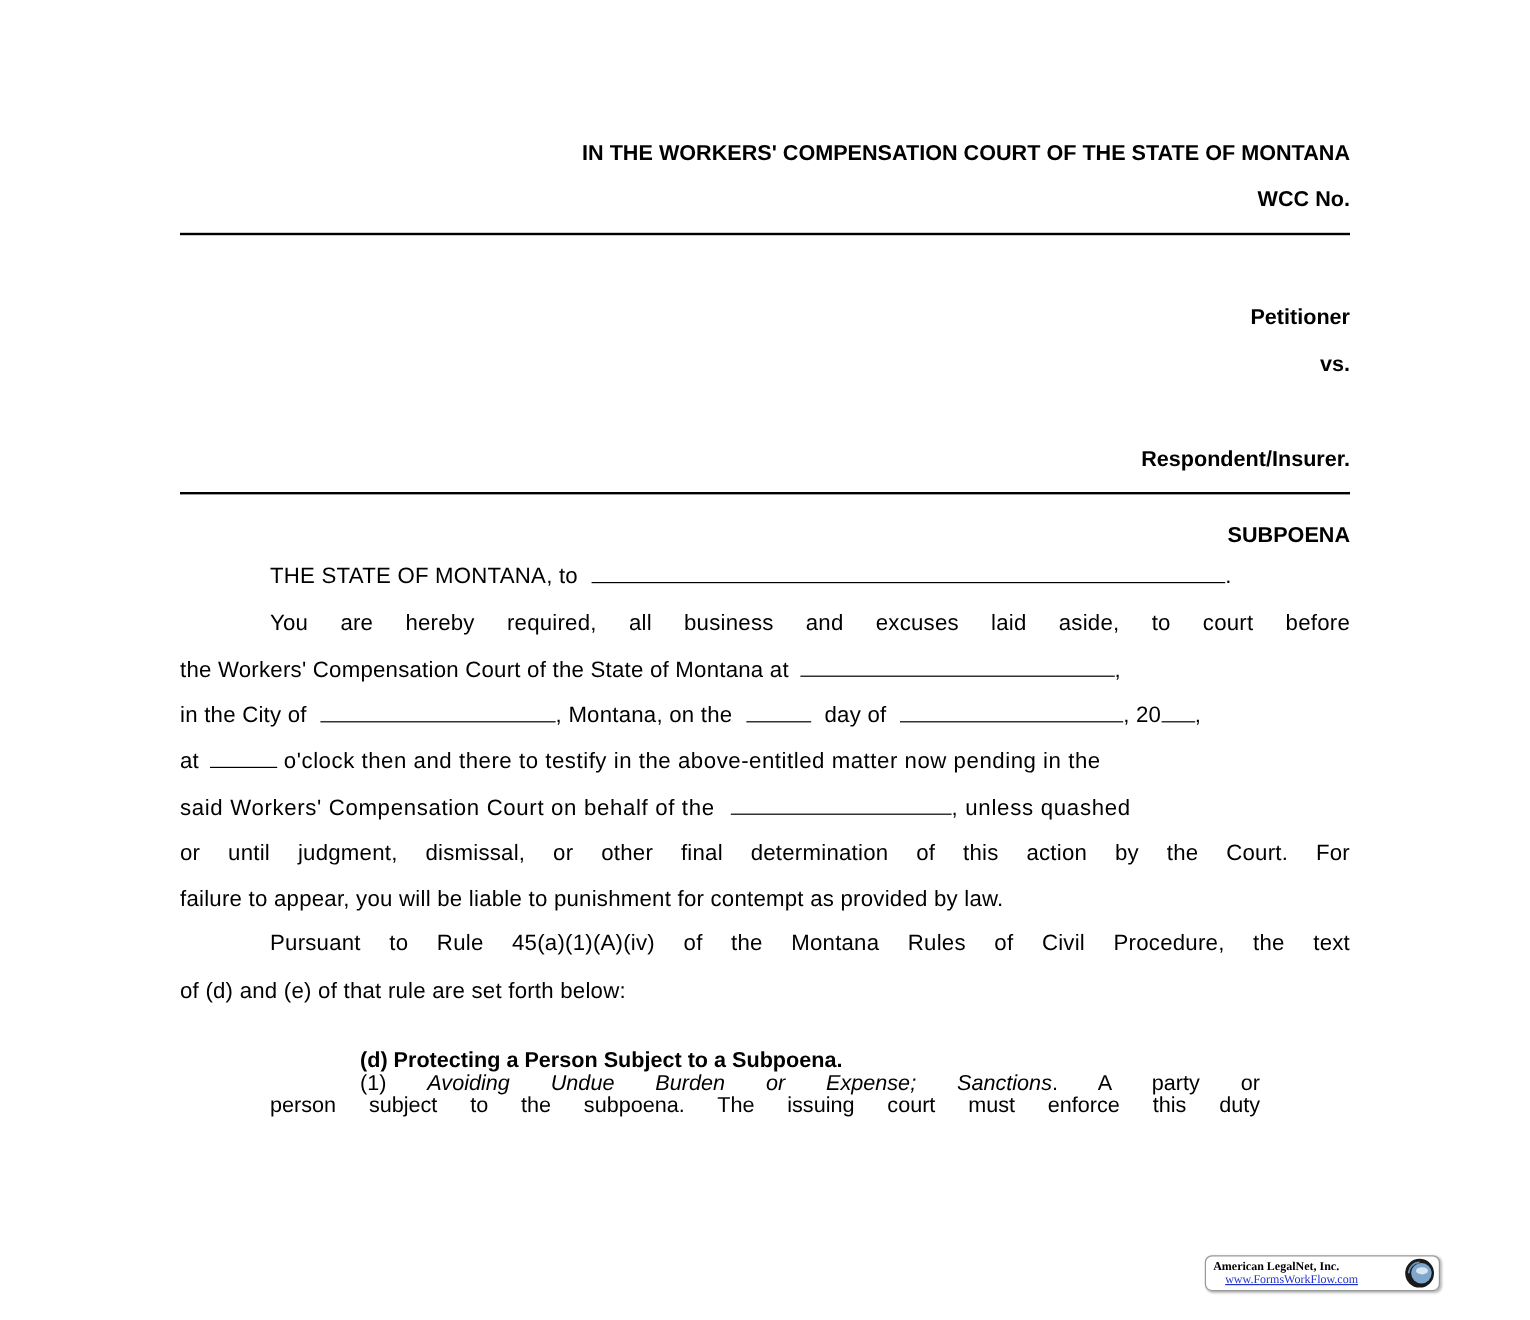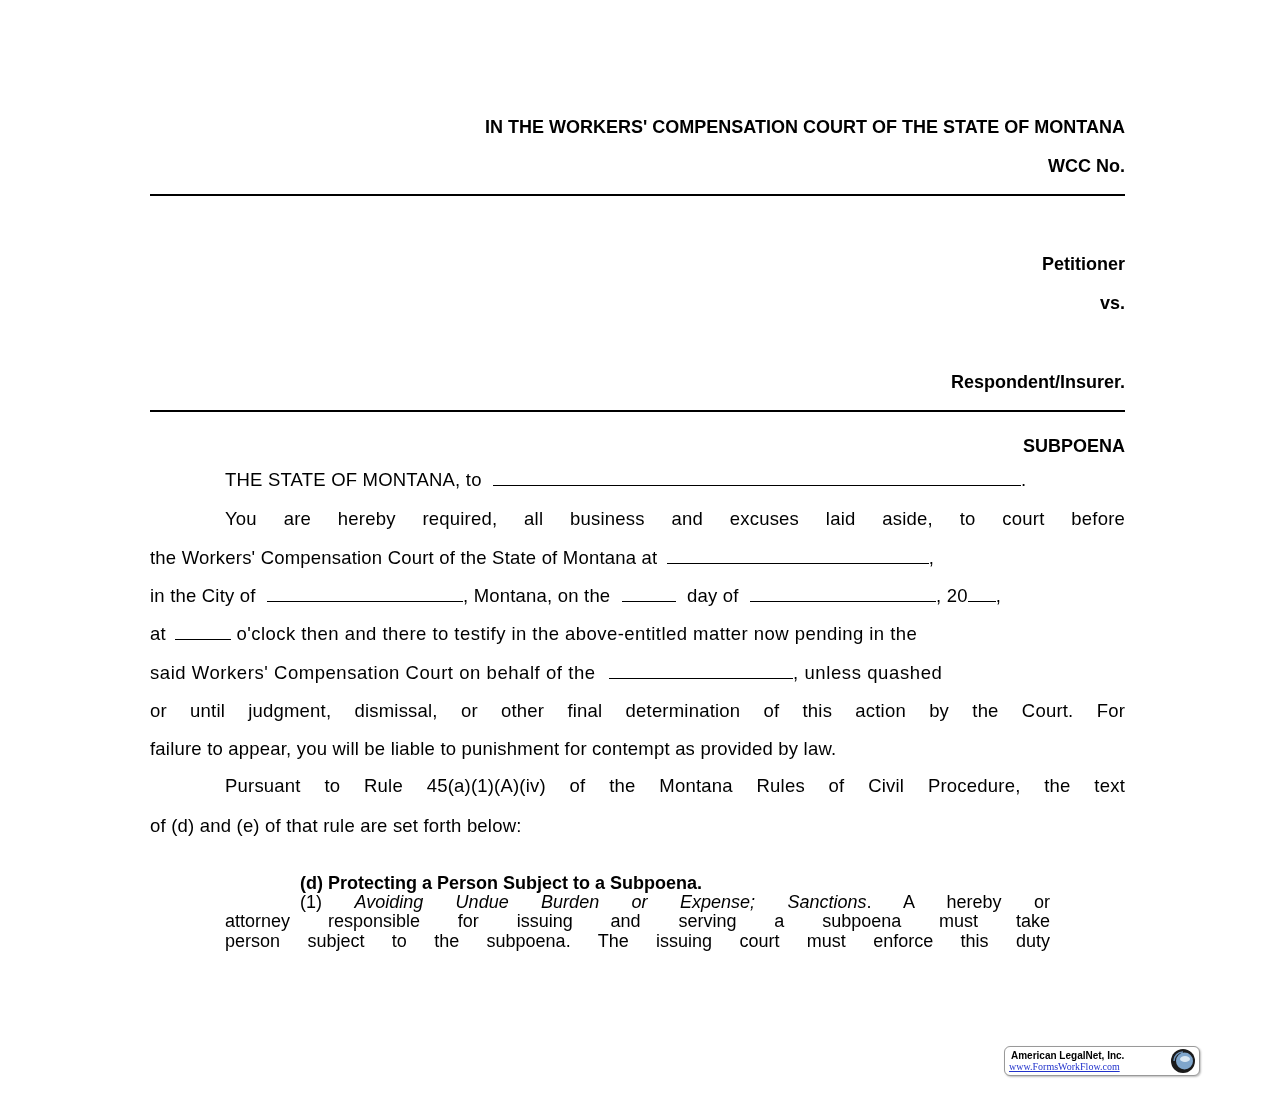--- a/index.html
+++ b/index.html
@@ -8,22 +8,22 @@
     .abs { position: absolute; }
     .center { left: 150px; width: 975px; text-align: right; font-weight: bold; font-size: 18px; }
     .rule { left: 150px; width: 975px; height: 0; border-top: 2px solid #000; }
     .line { left: 150px; width: 975px; font-size: 18.5px; white-space: nowrap; letter-spacing: 0.2px; }
     .just { text-align: justify; text-align-last: justify; }
     .blank { display: inline-block; border-bottom: 1.5px solid #000; height: 14px; vertical-align: baseline; }
     .rule-text { left: 225px; width: 825px; font-size: 18px; line-height: 19.4px; }
     .rule-text .j { text-align: justify; text-align-last: justify; white-space: nowrap; }
     .logo { left: 1004px; top: 1046px; width: 194px; height: 28px; border: 1px solid #999; border-radius: 6px;
             background: #fff; box-shadow: 1px 1px 2px #bbb; }
-    .logo .t1 { position: absolute; left: 6px; top: 3px; font-family: Liberation Sans, sans-serif; font-weight: bold; font-size: 10px; }
-    .logo .t2 { position: absolute; left: 4px; top: 14px; font-family: "Liberation Serif", serif; font-size: 10px; color: #2233cc; text-decoration: underline; }
+    .logo .t1 { position: absolute; left: 6px; top: 3px; font-family: Liberation Serif, serif; font-weight: bold; font-size: 10px; }
+    .logo .t2 { position: absolute; left: 16px; top: 14px; font-family: "Liberation Serif", serif; font-size: 10px; color: #2233cc; text-decoration: underline; }
     .logo .globe { position: absolute; right: 3px; top: 1px; width: 26px; height: 26px; }
   </style>
 </head>
 <body>
 
 <div class="abs center" style="top:117px;">IN THE WORKERS' COMPENSATION COURT OF THE STATE OF MONTANA</div>
 <div class="abs center" style="top:156px;">WCC No.</div>
 <div class="abs rule" style="top:194px;"></div>
 
 <div class="abs center" style="top:254px;">Petitioner</div>
@@ -68,23 +68,22 @@
 <div class="abs line" style="top:738px;">failure to appear, you will be liable to punishment for contempt as provided by law.</div>
 
 <div class="abs line just" style="top:775px; left:225px; width:900px;">Pursuant to Rule 45(a)(1)(A)(iv) of the Montana Rules of Civil Procedure, the text</div>
 <div class="abs line" style="top:815px;">of (d) and (e) of that rule are set forth below:</div>
 
 <div class="abs" style="top:873px; left:300px; font-size:18px; font-weight:bold;">(d) Protecting a Person Subject to a Subpoena.</div>
 
 <div class="abs rule-text" style="top:893px;">
   <div class="j" style="padding-left:75px;">
     <span>(1)</span>
-    <i>Avoiding Undue Burden or Expense; Sanctions</i><span>. A hereby or</span>
+    <i>Avoiding Undue Burden or Expense; Sanctions</i><span>. A party or</span>
   </div>
-  <div class="j">attorney responsible for issuing and serving a subpoena must take</div>
   <div class="j">person subject to the subpoena. The issuing court must enforce this duty</div>
 </div>
 
 <div class="abs logo">
   <span class="t1">American LegalNet, Inc.</span>
   <span class="t2">www.FormsWorkFlow.com</span>
   <svg class="globe" viewBox="0 0 26 26">
     <circle cx="13" cy="13" r="12" fill="#1a1a1a"></circle>
     <circle cx="14.5" cy="13" r="8.5" fill="#7fa6cc"></circle>
     <ellipse cx="15" cy="11" rx="5" ry="3" fill="#d8e6f2"></ellipse>

